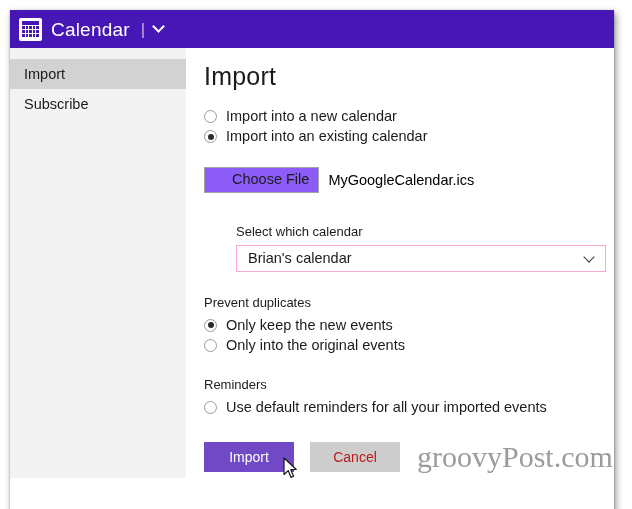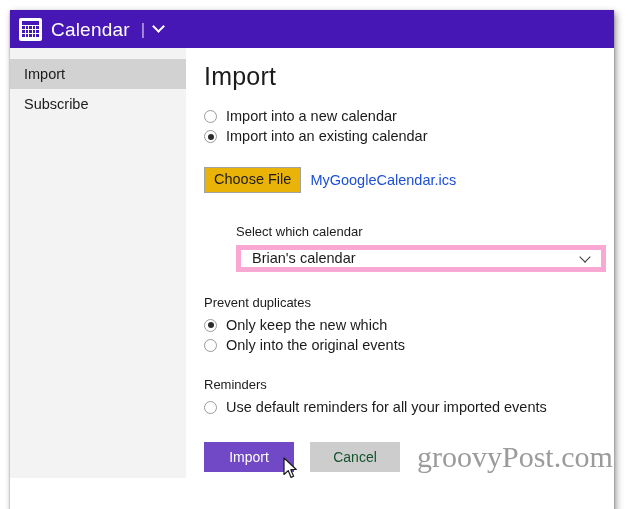--- a/index.html
+++ b/index.html
@@ -176,51 +176,51 @@
     text-align: center;
   }
 
   
   .file-row {
     display: flex;
     align-items: center;
     margin-top: 21px;
   }
   .choose-file-btn {
-    background: #eab308;
+    background: #8b5cf6;
     border: 1px solid #a2a2a2;
-    padding: 3px 9px 4px 9px;
+    padding: 3px 9px 4px 27px;
     font-size: 14.5px;
     color: #1b1b1b;
     line-height: 1.15;
     box-sizing: border-box;
   }
   .file-name {
     font-size: 14.5px;
-    color: #1d4ed8;
+    color: #000000;
     margin-left: 9px;
     line-height: 1;
   }
 
   
   .section-label {
     font-size: 13px;
     color: #1b1b1b;
     margin-bottom: 7px;
     line-height: 1;
   }
   .grp-calendar { margin-top: 32px; margin-left: 32px; }
   .grp-dupes    { margin-top: 24px; }
   .grp-remind   { margin-top: 23px; }
 
   
   .select-box {
     width: 370px;
     height: 27px;
-    border: 5px solid #f9a8d4;
+    border: 1px solid #f9a8d4;
     background: #ffffff;
     display: flex;
     align-items: center;
     justify-content: space-between;
     padding: 0 9px 0 11px;
     box-sizing: border-box;
   }
   .select-value {
     font-size: 14.5px;
     color: #1b1b1b;
@@ -257,21 +257,21 @@
     display: flex;
     align-items: center;
     justify-content: center;
     border: none;
     box-sizing: border-box;
   }
   .btn-cancel {
     width: 90px;
     height: 30px;
     background: #cdcdcd;
-    color: #14532d;
+    color: #b91c1c;
     font-size: 14px;
     display: flex;
     align-items: center;
     justify-content: center;
     border: none;
     margin-left: 16px;
     box-sizing: border-box;
   }
   .watermark {
     font-family: "Liberation Serif", serif;
@@ -362,21 +362,21 @@
           <div class="select-box">
             <span class="select-value">Brian's calendar</span>
             <span class="select-chev"></span>
           </div>
         </div>
 
         <div class="grp-dupes">
           <div class="section-label">Prevent duplicates</div>
           <div class="radio-row">
             <span class="radio on"></span>
-            <span class="radio-label">Only keep the new which</span>
+            <span class="radio-label">Only keep the new events</span>
           </div>
           <div class="radio-row">
             <span class="radio"></span>
             <span class="radio-label">Only into the original events</span>
           </div>
         </div>
 
         <div class="grp-remind">
           <div class="section-label">Reminders</div>
           <div class="radio-row">

